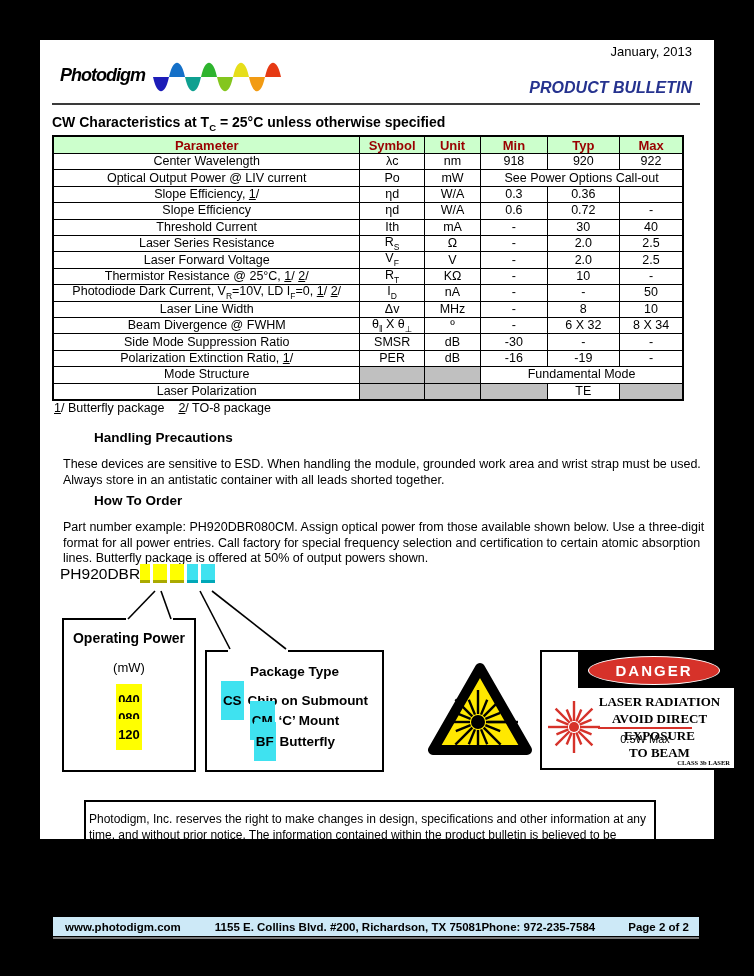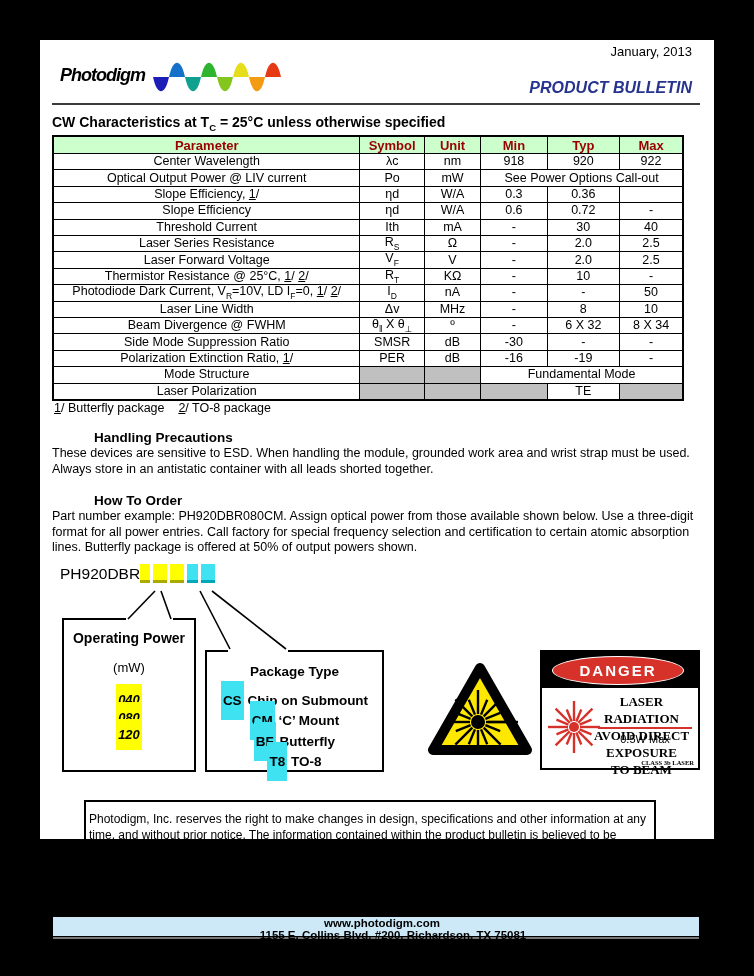--- a/index.html
+++ b/index.html
@@ -19,50 +19,50 @@
   .bulletin{right:22px;top:39px;font-size:16px;font-weight:bold;font-style:italic;color:var(--accent-navy);}
   .rule{left:12px;top:63px;width:648px;height:2px;background:#3a3a3a;}
   .cw-heading{left:12px;top:74px;font-size:14px;font-weight:bold;}
   sub{font-size:68%;}
   table.spec{left:12px;top:95px;width:632px;border-collapse:collapse;border:2px solid #000;table-layout:fixed;position:absolute;}
   table.spec th{background:var(--table-header-bg);color:var(--table-header-text);font-size:13px;height:16px;border:1px solid #000;padding:0 2px;}
   table.spec td{font-size:12.5px;text-align:center;height:15.4px;border:1px solid #000;padding:0 2px;line-height:1.05;overflow:hidden;white-space:nowrap;}
   table.spec td.shade{background:var(--shade);}
   .footnote{left:14px;top:361px;font-size:12.5px;}
   .sec-heading{font-size:13.5px;font-weight:bold;padding-left:42px;}
-  .body-text{font-size:12.5px;line-height:1.24;margin:0;width:652px;}
+  .body-text{font-size:12.5px;line-height:1.24;margin:11px;width:652px;}
   .part-number{left:20px;top:524px;font-size:15.5px;letter-spacing:0;}
   .pn-block{display:inline-block;height:14px;padding-bottom:2px;border-bottom:3px solid #000;background-clip:content-box;margin-right:3px;vertical-align:-4px;}
   .optbox{border:2px solid #000;background:#fff;text-align:center;}
   .power-box{left:22px;top:578px;width:130px;height:150px;}
   .power-box .title{font-size:14px;font-weight:bold;margin-top:10px;}
   .power-box .subtitle{font-size:13px;margin-top:14px;}
   .power-box .opts{margin-top:16px;font-size:13px;font-weight:bold;line-height:1.35;}
-  .hl-y{background:var(--highlight-yellow);padding:8px 2px;font-style:italic;}
+  .hl-y{background:var(--highlight-yellow);padding:8px 2px;}
   .hl-c{background:var(--highlight-cyan);padding:12px 2px;}
   .package-box{left:165px;top:610px;width:175px;height:118px;}
   .package-box .title{font-size:13.5px;font-weight:bold;margin-top:12px;}
   .package-box .opts{margin-top:12px;font-size:13.5px;font-weight:bold;line-height:1.5;}
   .connectors{left:0;top:0;pointer-events:none;}
   .warn-triangle{left:388px;top:620px;}
-  .danger{left:500px;top:610px;width:156px;height:116px;border:2px solid #000;background:#fff;}
+  .danger{left:500px;top:610px;width:156px;height:116px;border:2px solid #000;background:#fff;padding-left:36px;}
   .danger-head{position:relative;height:36px;background:#000;}
   .danger-oval{position:absolute;left:10px;top:4px;width:130px;height:27px;border-radius:50%;
     background:var(--danger-red);border:1px solid #fff;color:#fff;font-size:15px;font-weight:bold;
     letter-spacing:2px;text-align:center;line-height:27px;}
   .danger-lines{position:absolute;left:46px;top:42px;right:3px;text-align:center;
     font-family:"Liberation Serif",serif;font-weight:bold;font-size:13px;line-height:1.3;}
   .danger-star{position:absolute;left:2px;top:44px;color:var(--danger-red);}
   .danger-beam{position:absolute;left:56px;top:75px;width:94px;height:2px;background:var(--danger-red);}
   .danger-power{position:absolute;left:56px;top:81px;width:94px;text-align:center;font-size:11px;}
   .danger-class{position:absolute;right:4px;bottom:2px;font-family:"Liberation Serif",serif;font-weight:bold;font-size:6.5px;}
   .disclaimer{left:44px;top:760px;width:562px;border:2px solid #000;padding:9px 3px;font-size:12px;line-height:1.36;}
   .disclaimer p{margin:0;}
   .footer-bar{left:12px;top:876px;width:646px;height:19px;background:var(--footer-bg);border:1px solid #000;
-    box-shadow:0 3px 0 -1px #777;display:flex;align-items:center;font-size:11.5px;font-weight:bold;flex-direction:column;}
+    box-shadow:0 3px 0 -1px #777;display:flex;align-items:center;font-size:11.5px;font-weight:bold;}
   .footer-bar .site{margin-left:12px;}
   .footer-bar .addr{margin-left:34px;}
   .footer-bar .phone{}
   .footer-bar .pageno{margin-left:auto;margin-right:10px;}
   .tri-star{color:#000;}
 </style>
 </head>
 <body style="--accent-navy: #26338F; --table-header-bg: #CCFFCC; --table-header-text: #990000; --shade: #C0C0C0; --highlight-yellow: #FFFF00; --highlight-cyan: #3FE2F0; --footer-bg: #CDE9F7; --danger-red: #D6322A;">
 
 <div class="page">
@@ -248,21 +248,20 @@
         <div><span class="hl-y">120</span></div>
       </div>
   </div>
 
   <div class="abs optbox package-box">
     <div class="title">Package Type</div>
     <div class="opts" id="package-options">
         <div><span class="hl-c">CS</span> Chip on Submount</div>
         <div><span class="hl-c">CM</span> ‘C’ Mount</div>
         <div><span class="hl-c">BF</span> Butterfly</div>
-        <div><span class="hl-c">T8</span> TO-8</div>
       </div>
   </div>
 
   <svg class="abs connectors" width="674" height="897" viewBox="0 0 674 897">
     <rect x="86" y="576" width="47" height="5" fill="#fff"></rect>
     <rect x="188" y="608" width="60" height="5" fill="#fff"></rect>
     <line x1="115" y1="551" x2="88" y2="579" stroke="#000" stroke-width="1.6"></line>
     <line x1="121" y1="551" x2="131" y2="579" stroke="#000" stroke-width="1.6"></line>
     <line x1="160" y1="551" x2="190" y2="609" stroke="#000" stroke-width="1.6"></line>
     <line x1="172" y1="551" x2="246" y2="609" stroke="#000" stroke-width="1.6"></line>

